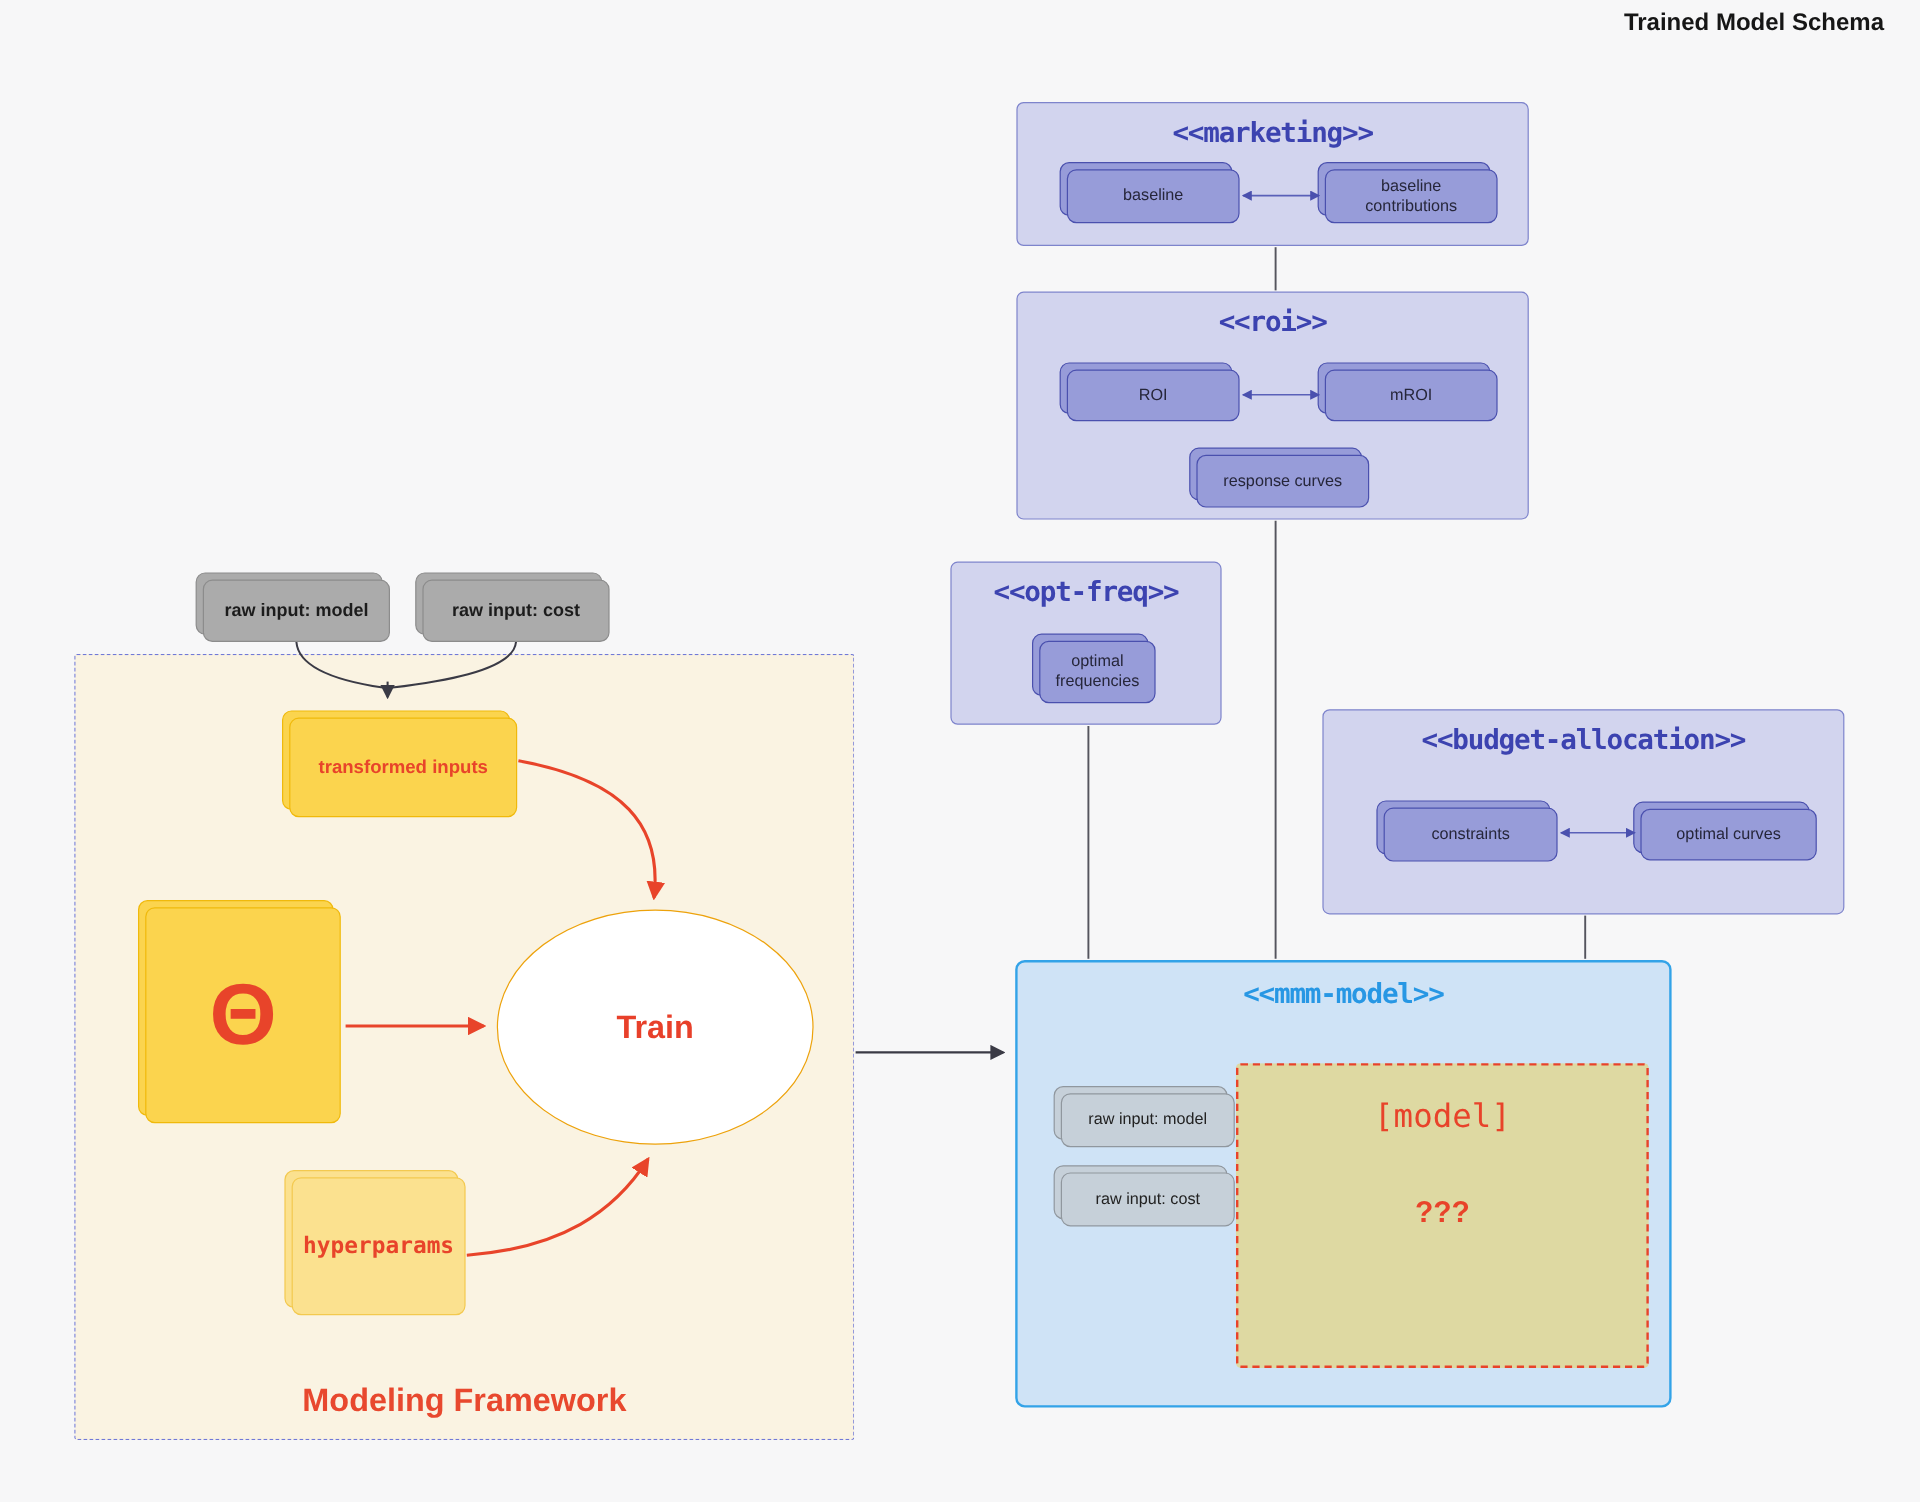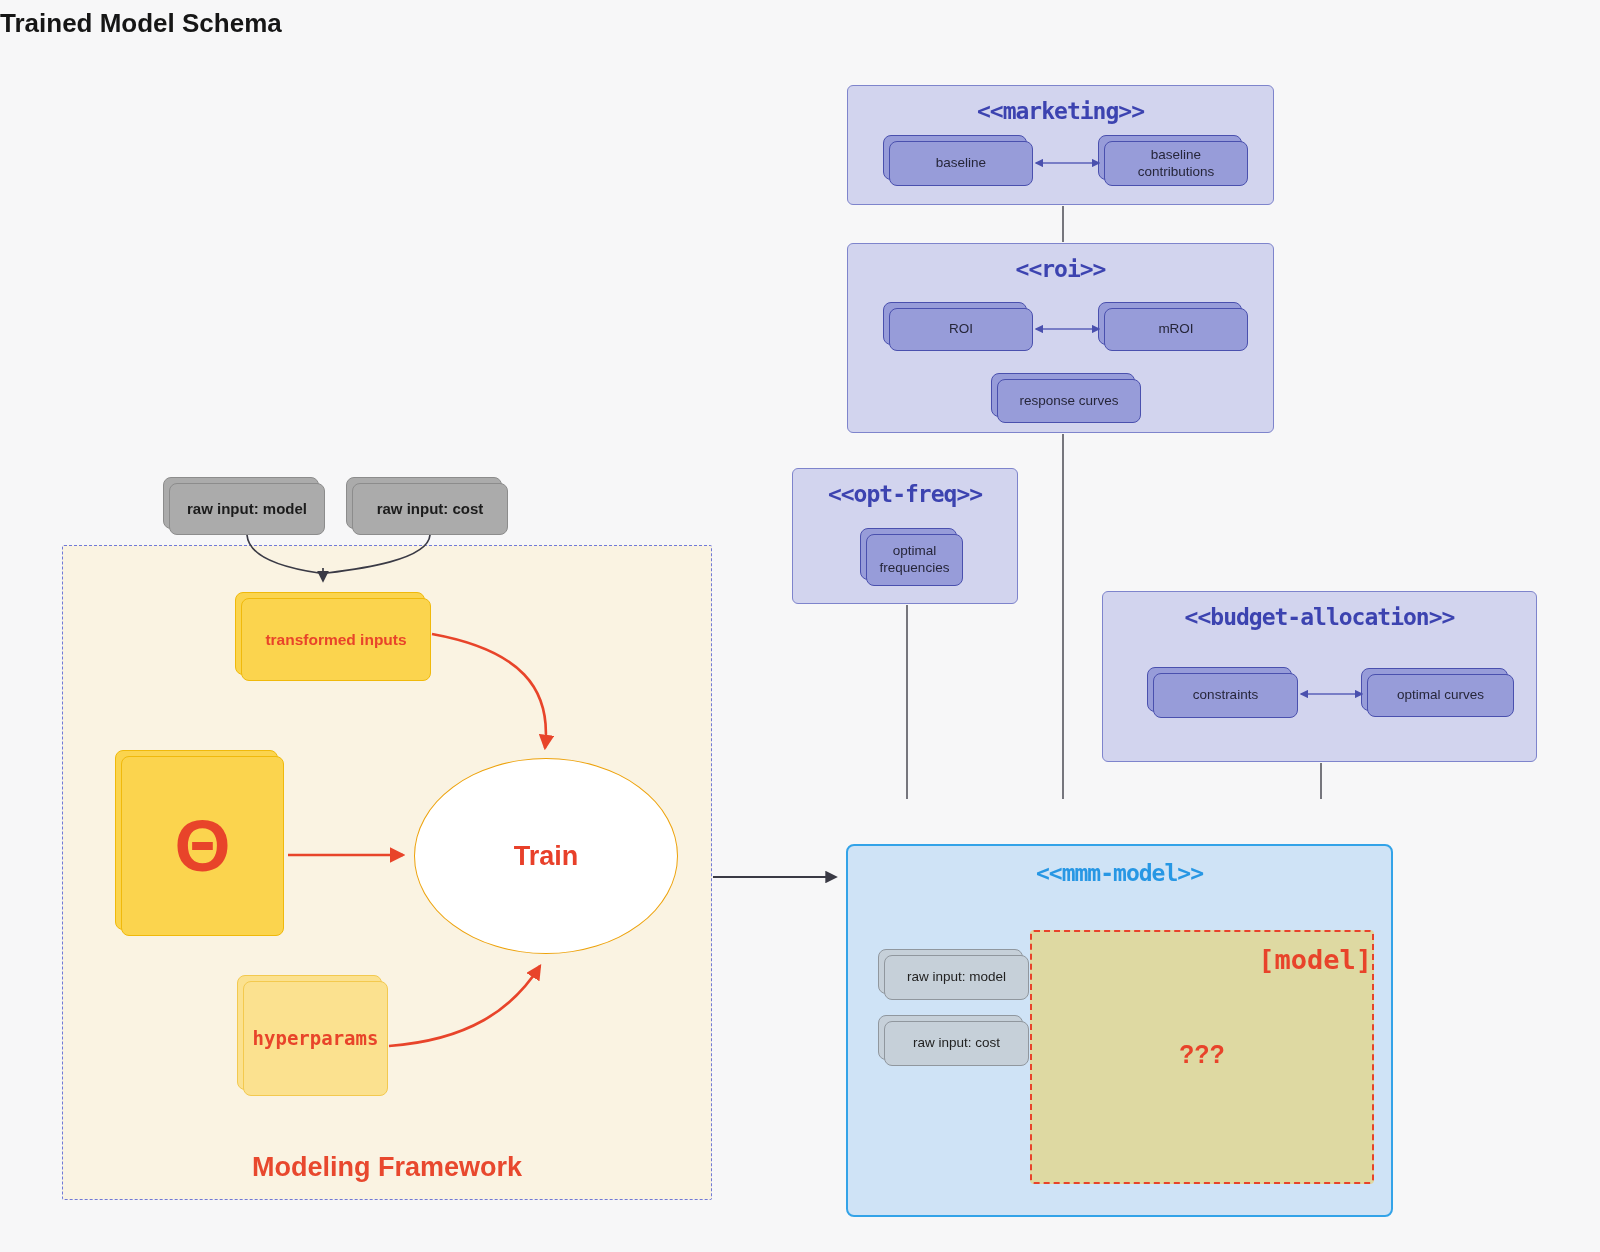--- a/index.html
+++ b/index.html
@@ -2,27 +2,27 @@
 <html><head>
 <meta charset="utf-8">
 <style>
   * { margin:0; padding:0; box-sizing:border-box; }
   html,body { background:#f7f7f8; }
   .canvas {
     position:relative; width:1600px; height:1252px; background:#f7f7f8;
     font-family:"Liberation Sans","DejaVu Sans",sans-serif; overflow:hidden; isolation:isolate;
   }
   .diagram-title {
-    position:absolute; left:0; top:8px; width:1570px; text-align:left;
-    font-size:26px; font-weight:bold; color:#161616;
+    position:absolute; left:0; top:8px; width:1570px; text-align:right;
+    font-size:20px; font-weight:bold; color:#161616;
   }
   
   .group { position:absolute; border-radius:6px; isolation:isolate; }
   .group-purple { background:#d2d4ee; border:1.5px solid #7e84cc; }
-  .group-blue   { background:#cfe3f6; border:2px solid #33a3e8; border-radius:8px;margin-top:44px; }
+  .group-blue   { background:#cfe3f6; border:2px solid #33a3e8; border-radius:8px; }
   .group-cream  { background:#faf3e2; border:1.8px dashed #7079d8; border-radius:2px; }
   .gtitle {
     position:absolute; left:0; top:12px; width:100%; text-align:center;
     font-family:"DejaVu Sans Mono","Liberation Mono",monospace;
     font-weight:bold; font-size:23px; color:#3c43b0; letter-spacing:-1px;
   }
   .gtitle-blue { color:#2797e4; }
   .fw-label {
     position:absolute; left:0; bottom:16px; width:100%; text-align:center;
     font-weight:bold; font-size:27px; color:#e8482e;
@@ -47,23 +47,23 @@
   .theta-glyph   { color:#e8442a; font-weight:bold; font-size:72px; line-height:1; }
   .train-ellipse {
     position:absolute; border-radius:50%; background:#ffffff; border:1.8px solid #eda20b;
     display:flex; align-items:center; justify-content:center;text-align:center;
   }
   .train-label { color:#e8402a; font-weight:bold; font-size:27px; }
   .model-dashed {
     position:absolute; background:#ded9a2; border:2.5px dashed #e8432a; border-radius:4px;
   }
   .model-label {
-    position:absolute; left:0; top:12px; width:100%; text-align:right;
+    position:absolute; left:0; top:27px; width:100%; text-align:center;
     font-family:"DejaVu Sans Mono","Liberation Mono",monospace;
-    font-weight:bold; font-size:27px; color:#e8432a;
+    font-weight:normal; font-size:27px; color:#e8432a;
   }
   .model-unknown {
     position:absolute; left:0; top:108px; width:100%; text-align:center;
     font-weight:bold; font-size:25px; color:#e8432a;
   }
   .edges { position:absolute; left:0; top:0; width:1600px; height:1252px; pointer-events:none; z-index:10; }
 </style>
 </head>
 <body>
 

